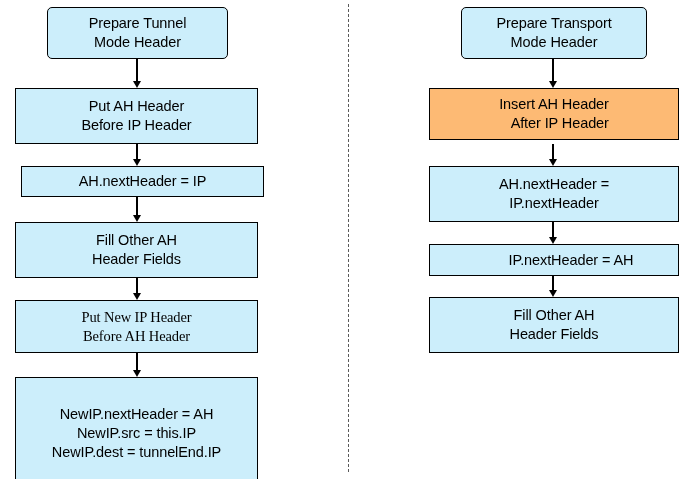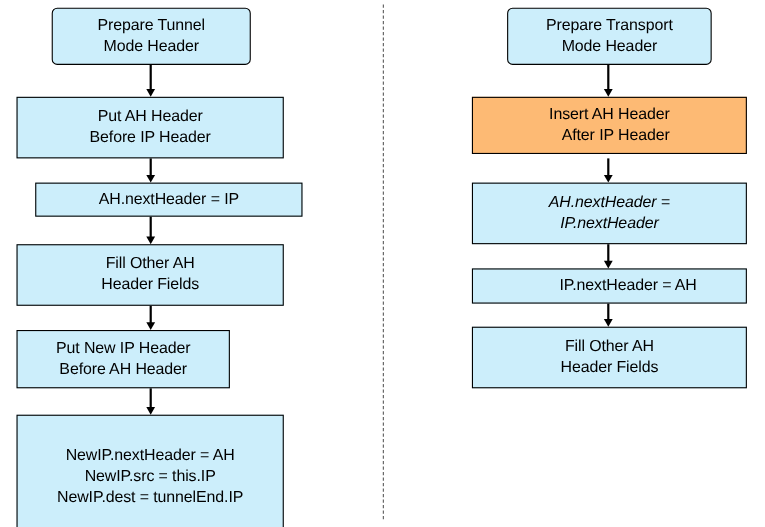--- a/index.html
+++ b/index.html
@@ -66,24 +66,24 @@
 </style>
 </head>
 <body>
 
 <div id="canvas" style="background: rgb(255, 255, 255);">
 
   <div class="node terminator" style="left: 47px; top: 7px; width: 181px; height: 52px; background: rgb(204, 238, 251); border-color: rgb(0, 0, 0);">Prepare Tunnel
 Mode Header</div>
   <div class="node" style="left: 15px; top: 88px; width: 243px; height: 56px; background: rgb(204, 238, 251); border-color: rgb(0, 0, 0);">Put AH Header
 Before IP Header</div>
-  <div class="node" style="left: 32px; top: 166px; width: 243px; height: 31px; background: rgb(204, 238, 251); border-color: rgb(0, 0, 0);">AH.nextHeader = IP</div>
+  <div class="node" style="left: 21px; top: 166px; width: 243px; height: 31px; background: rgb(204, 238, 251); border-color: rgb(0, 0, 0);">AH.nextHeader = IP</div>
   <div class="node" style="left: 15px; top: 222px; width: 243px; height: 56px; background: rgb(204, 238, 251); border-color: rgb(0, 0, 0);">Fill Other AH
 Header Fields</div>
-  <div class="node" style="left: 15px; top: 300px; width: 194px; height: 53px; background: rgb(204, 238, 251); border-color: rgb(0, 0, 0);">Put New IP Header
+  <div class="node" style="left: 15px; top: 300px; width: 243px; height: 53px; background: rgb(204, 238, 251); border-color: rgb(0, 0, 0); font-family: Liberation Serif, serif;">Put New IP Header
 Before AH Header</div>
   <div class="node" style="left: 15px; top: 377px; width: 243px; height: 112px; background: rgb(204, 238, 251); border-color: rgb(0, 0, 0);">NewIP.nextHeader = AH
 NewIP.src = this.IP
 NewIP.dest = tunnelEnd.IP</div>
 
   <div class="edge" style="left: 131px; top: 59px; width: 12px; height: 29px;">
       <span class="shaft" style="height: 23px; background: rgb(0, 0, 0);"></span>
       <span class="head" style="border-top-color: rgb(0, 0, 0);"></span>
     </div>
   <div class="edge" style="left: 131px; top: 144px; width: 12px; height: 22px;">
@@ -102,21 +102,21 @@
       <span class="shaft" style="height: 18px; background: rgb(0, 0, 0);"></span>
       <span class="head" style="border-top-color: rgb(0, 0, 0);"></span>
     </div>
 
   <div class="divider" style="left: 348px; top: 4px; height: 468px; border-left-color: rgb(90, 90, 90);"></div>
 
   <div class="node terminator" style="left: 461px; top: 7px; width: 186px; height: 52px; background: rgb(204, 238, 251); border-color: rgb(0, 0, 0);">Prepare Transport
 Mode Header</div>
   <div class="node" style="left: 429px; top: 88px; width: 250px; height: 52px; background: #fdba74; border-color: rgb(0, 0, 0); text-align: right;">Insert AH Header
 After IP Header</div>
-  <div class="node" style="left: 429px; top: 166px; width: 250px; height: 56px; background: rgb(204, 238, 251); border-color: rgb(0, 0, 0); font-style: italic;">AH.nextHeader =
+  <div class="node" style="left: 429px; top: 166px; width: 250px; height: 56px; background: rgb(204, 238, 251); border-color: rgb(0, 0, 0);">AH.nextHeader =
 IP.nextHeader</div>
   <div class="node" style="left: 429px; top: 244px; width: 250px; height: 32px; background: rgb(204, 238, 251); border-color: rgb(0, 0, 0); padding-left: 38px;">IP.nextHeader = AH</div>
   <div class="node" style="left: 429px; top: 297px; width: 250px; height: 56px; background: rgb(204, 238, 251); border-color: rgb(0, 0, 0);">Fill Other AH
 Header Fields</div>
 
   <div class="edge" style="left: 547px; top: 59px; width: 12px; height: 29px;">
       <span class="shaft" style="height: 23px; background: rgb(0, 0, 0);"></span>
       <span class="head" style="border-top-color: rgb(0, 0, 0);"></span>
     </div>
   <div class="edge" style="left: 547px; top: 144px; width: 12px; height: 22px;">

